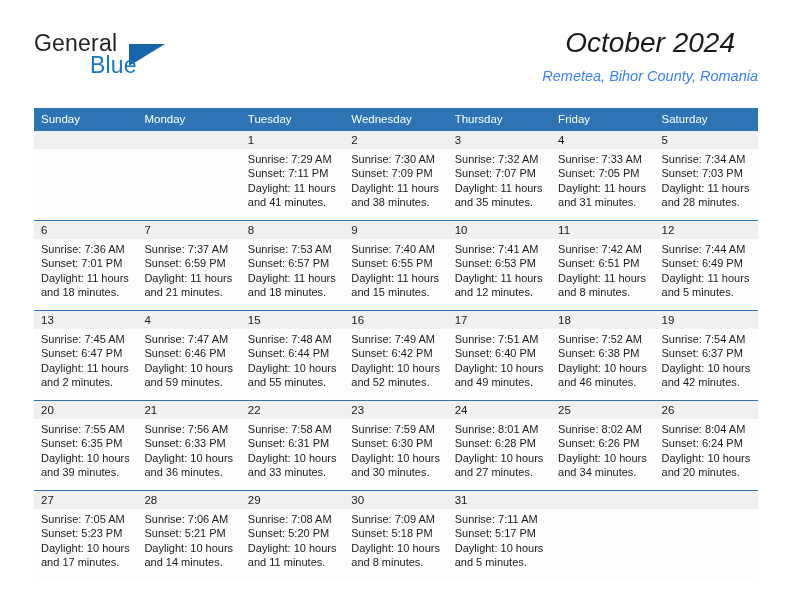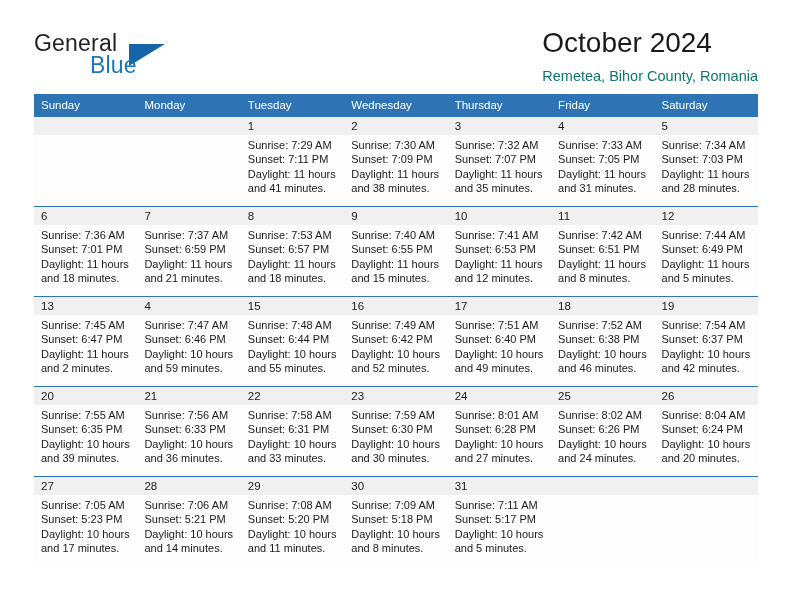--- a/index.html
+++ b/index.html
@@ -62,41 +62,42 @@
     width: 0;
     height: 0;
     border-left: 36px solid #1565a8;
     border-bottom: 22px solid transparent;
   }
 
   .title-wrap {
     position: absolute;
     right: 0;
     top: -4px;
-    text-align: left;
+    text-align: center;
+    font-style: italic;
   }
   .cal-title {
     font-size: 28px;
     color: #1a1a1a;
     line-height: 34px;
     white-space: nowrap;
   }
   .cal-subtitle {
     font-size: 14.5px;
-    color: #0f766e;
+    color: #3b82f6;
     line-height: 20px;
     margin-top: 6px;
     white-space: nowrap;
   }
 
   
   .calendar {
     position: absolute;
     left: 34px;
-    top: 94px;
+    top: 108px;
     width: 724px;
   }
   .dow-row {
     display: flex;
     background: #2e74b5;
     height: 22px;
   }
   .dow-cell {
     flex: 1 1 0;
     color: #ffffff;
@@ -383,21 +384,21 @@
         <div class="info-cell">
           <div>Sunrise: 8:01 AM</div>
           <div>Sunset: 6:28 PM</div>
           <div>Daylight: 10 hours</div>
           <div>and 27 minutes.</div>
         </div>
         <div class="info-cell">
           <div>Sunrise: 8:02 AM</div>
           <div>Sunset: 6:26 PM</div>
           <div>Daylight: 10 hours</div>
-          <div>and 24 minutes.</div>
+          <div>and 34 minutes.</div>
         </div>
         <div class="info-cell">
           <div>Sunrise: 8:04 AM</div>
           <div>Sunset: 6:24 PM</div>
           <div>Daylight: 10 hours</div>
           <div>and 20 minutes.</div>
         </div>
       </div>
     </div>
 

